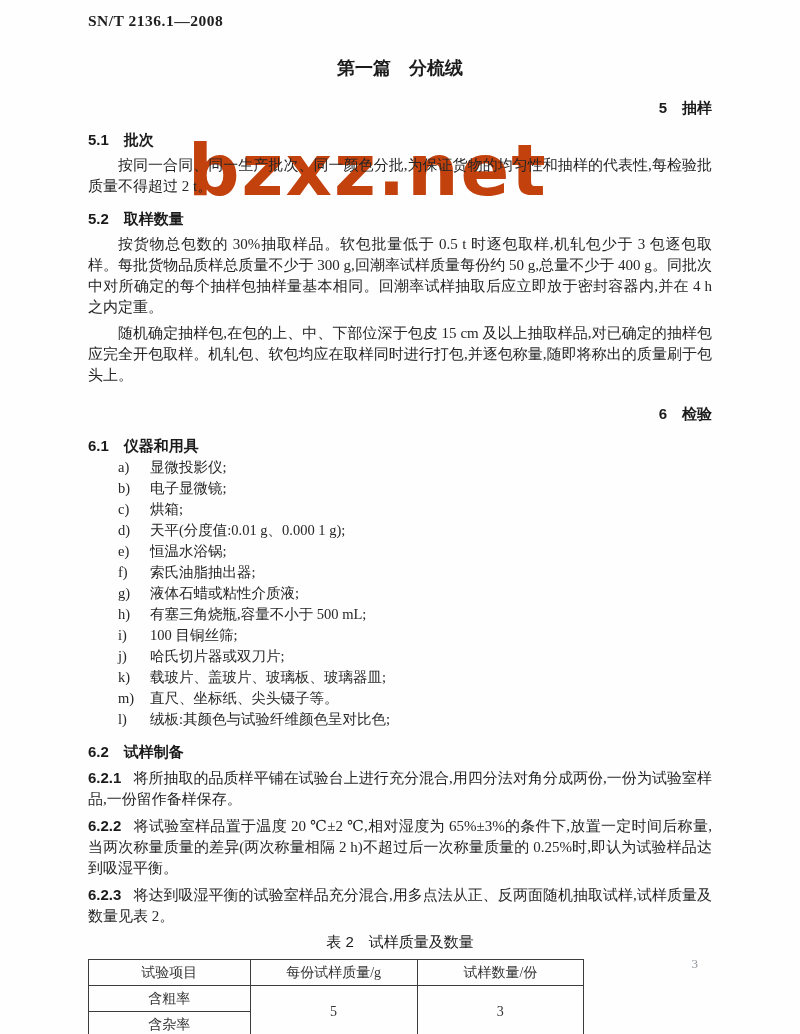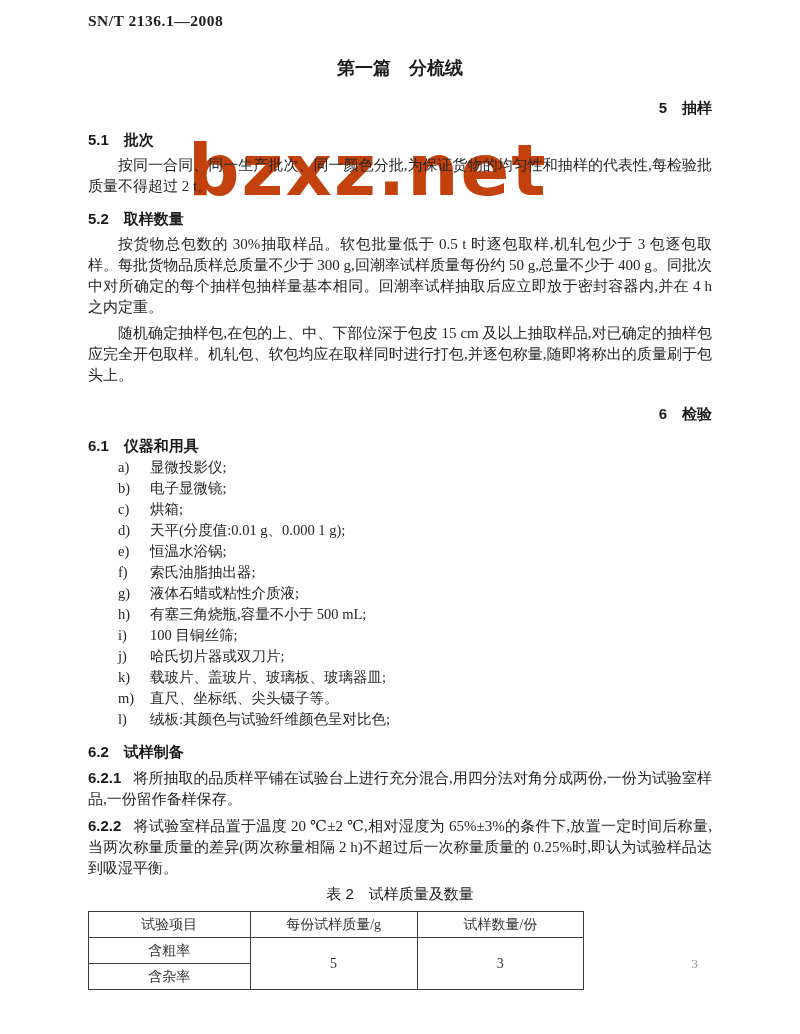--- a/index.html
+++ b/index.html
@@ -158,20 +158,21 @@
       <div class="li"><span class="li-label">i)</span><span>100 目铜丝筛;</span></div>
       <div class="li"><span class="li-label">j)</span><span>哈氏切片器或双刀片;</span></div>
       <div class="li"><span class="li-label">k)</span><span>载玻片、盖玻片、玻璃板、玻璃器皿;</span></div>
       <div class="li"><span class="li-label">m)</span><span>直尺、坐标纸、尖头镊子等。</span></div>
       <div class="li"><span class="li-label">l)</span><span>绒板:其颜色与试验纤维颜色呈对比色;</span></div>
     </div>
 
     <div class="h-sub">6.2　试样制备</div>
     <p class="body"><span class="pnum">6.2.1</span><span>将所抽取的品质样平铺在试验台上进行充分混合,用四分法对角分成两份,一份为试验室样品,一份留作备样保存。</span></p>
     <p class="body"><span class="pnum">6.2.2</span><span>将试验室样品置于温度 20 ℃±2 ℃,相对湿度为 65%±3%的条件下,放置一定时间后称量,当两次称量质量的差异(两次称量相隔 2 h)不超过后一次称量质量的 0.25%时,即认为试验样品达到吸湿平衡。</span></p>
+    <p class="body"><span class="pnum">6.2.3</span><span>将达到吸湿平衡的试验室样品充分混合,用多点法从正、反两面随机抽取试样,试样质量及数量见表 2。</span></p>
 
     <div class="tbl-caption">表 2　试样质量及数量</div>
     <table class="t2">
       <colgroup>
           <col class="c1">
           <col class="c2">
           <col class="c3">
         </colgroup>
       <tbody>
           <tr>

